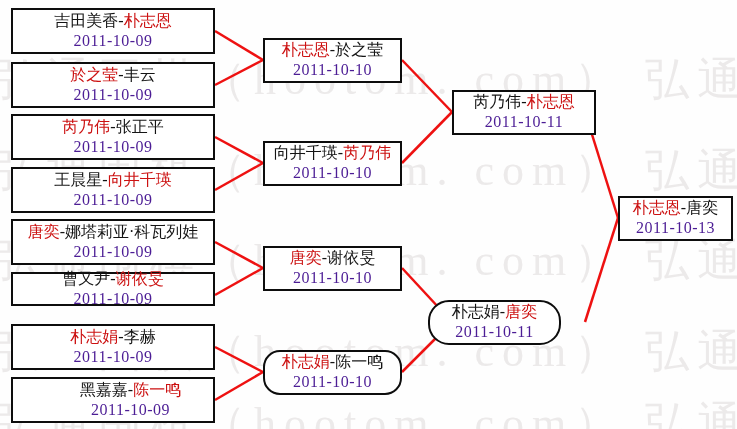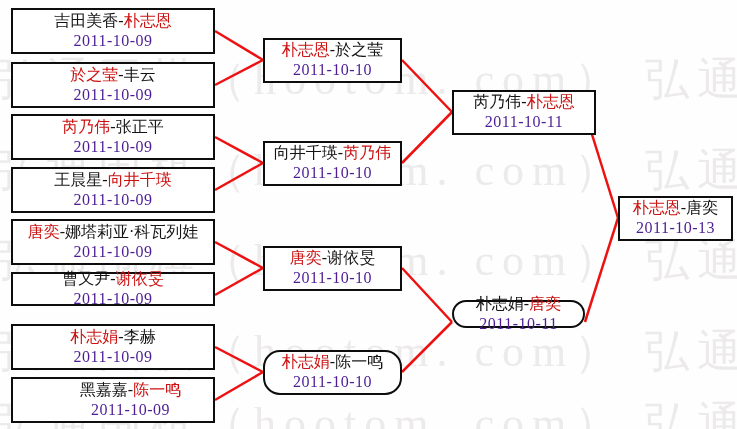--- a/index.html
+++ b/index.html
@@ -161,21 +161,21 @@
     <div class="match-date">2011-10-10</div>
   </div>
 
   <div class="match-box" style="left: 452px; top: 89.5px; width: 144px; height: 45px;">
     <div class="match-names">
       <span class="p1">芮乃伟</span><span class="sep">-</span><span class="p2 winner">朴志恩</span>
     </div>
     <div class="match-date">2011-10-11</div>
   </div>
 
-  <div class="match-box" style="left: 452px; top: 299.5px; width: 133px; height: 28px; border-radius: 21px;">
+  <div class="match-box" style="left: 428px; top: 299.5px; width: 133px; height: 45px; border-radius: 21px;">
     <div class="match-names">
       <span class="p1">朴志娟</span><span class="sep">-</span><span class="p2 winner">唐奕</span>
     </div>
     <div class="match-date">2011-10-11</div>
   </div>
 
   <div class="match-box" style="left: 618px; top: 195.5px; width: 115px; height: 45px;">
     <div class="match-names">
       <span class="p1 winner">朴志恩</span><span class="sep">-</span><span class="p2">唐奕</span>
     </div>

